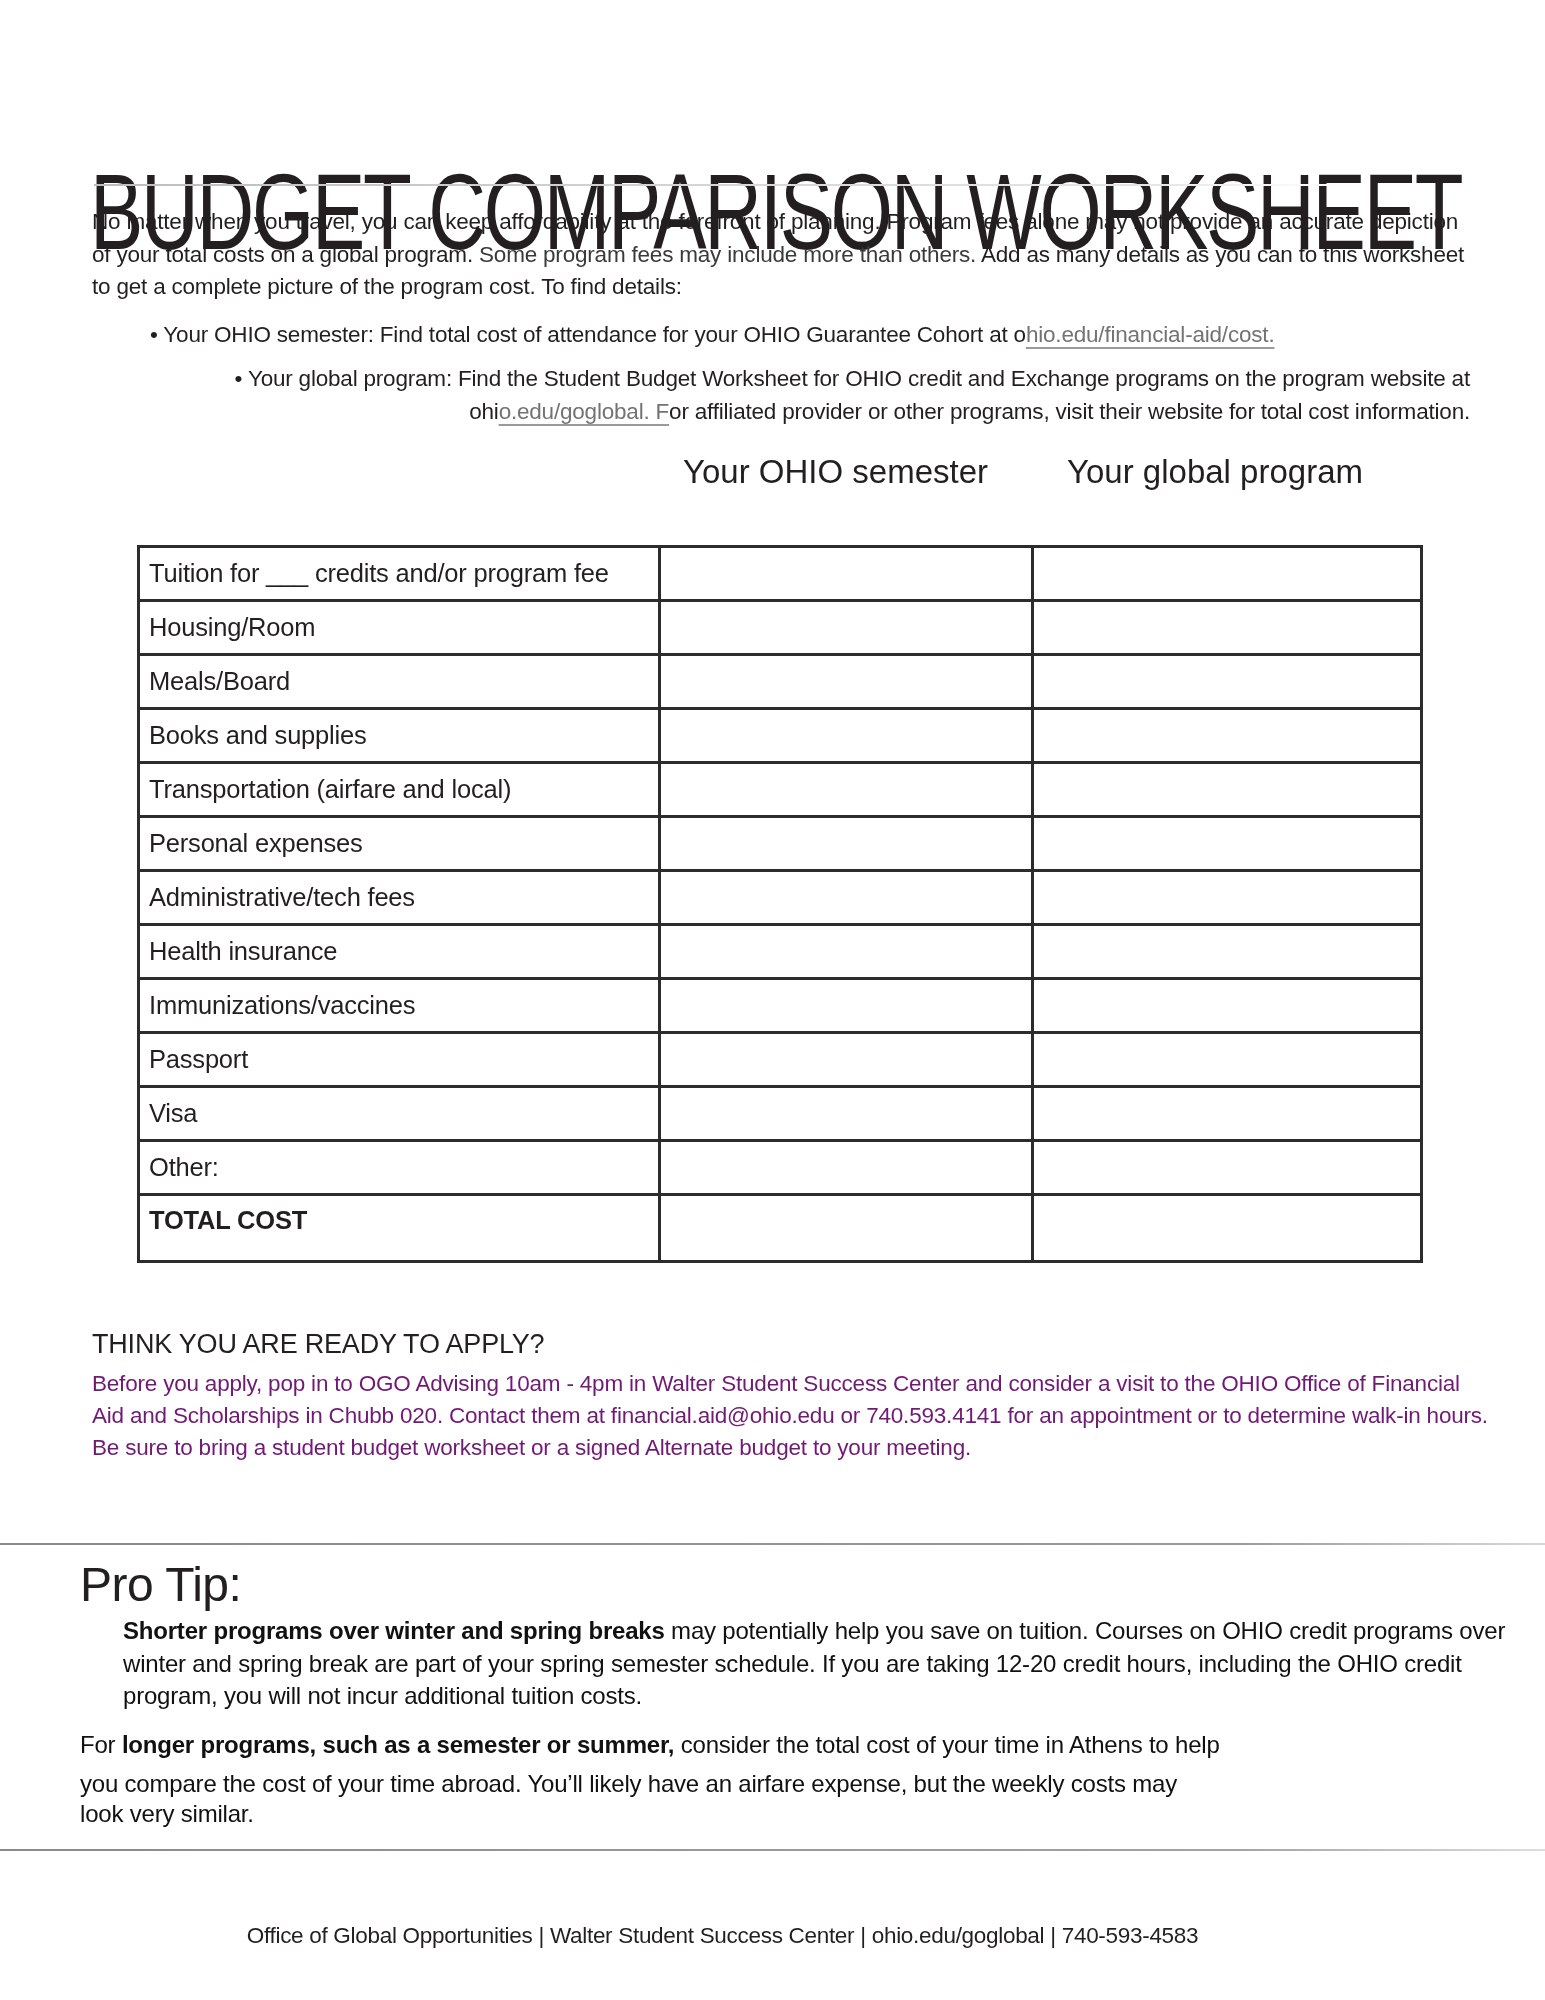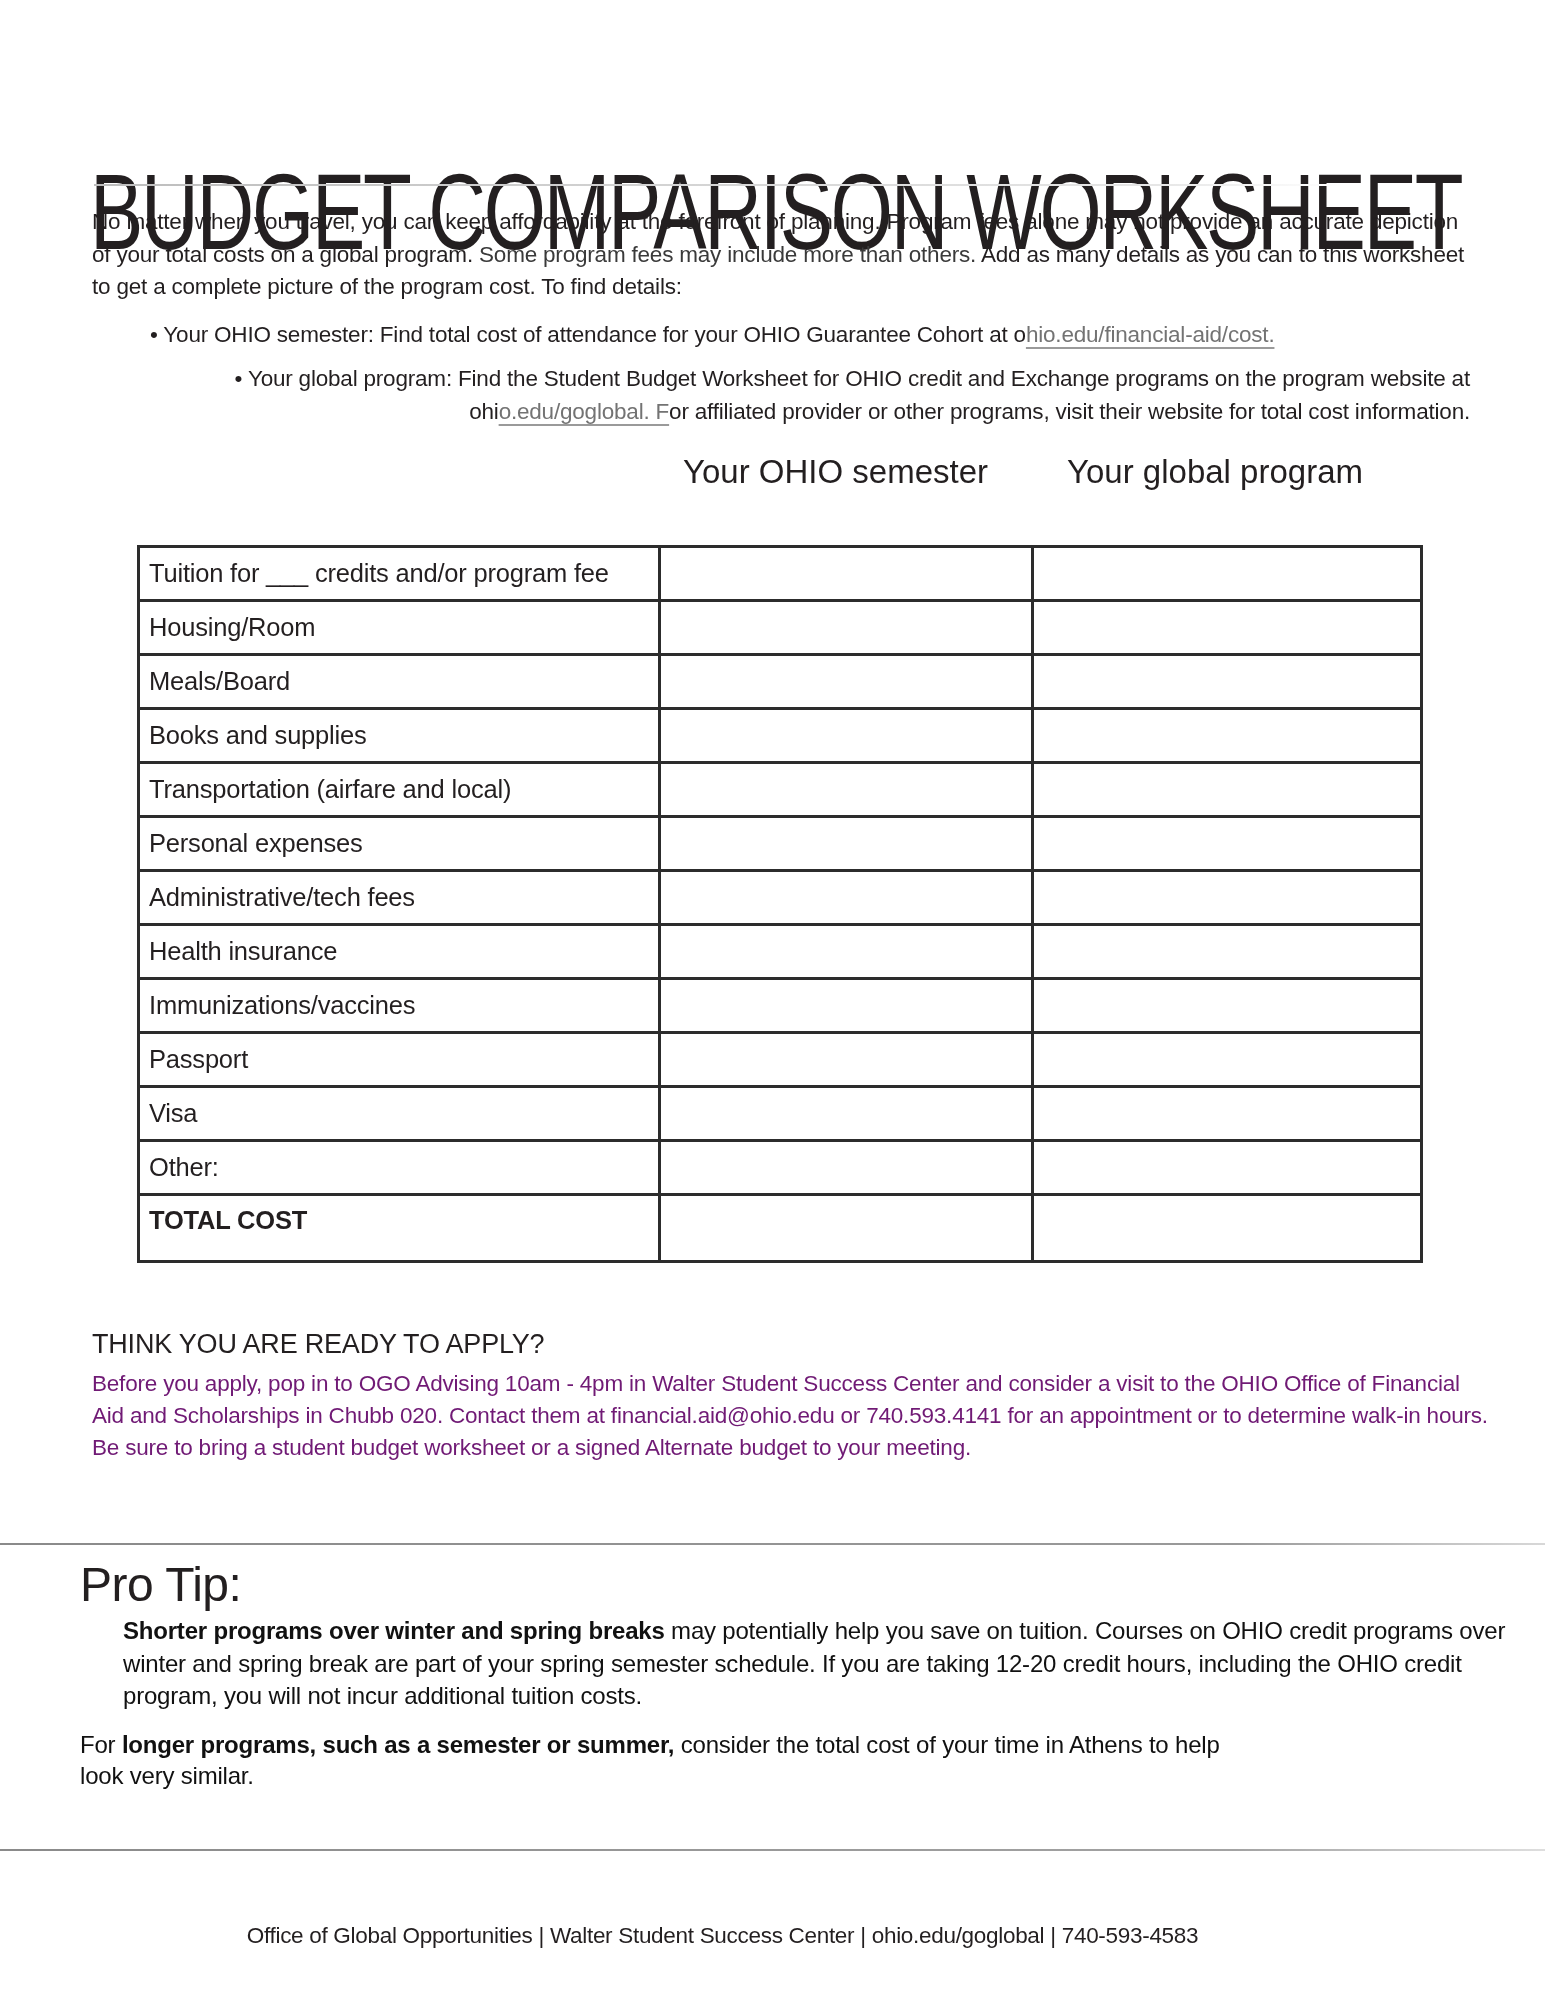--- a/index.html
+++ b/index.html
@@ -173,20 +173,21 @@
 <div id="apply-body" class="abs">Before you apply, pop in to OGO Advising 10am - 4pm in Walter Student Success Center and consider a visit to the OHIO Office of Financial Aid and Scholarships in Chubb 020. Contact them at financial.aid@ohio.edu or 740.593.4141 for an appointment or to determine walk-in hours. Be sure to bring a student budget worksheet or a signed Alternate budget to your meeting.</div>
 
 <div id="rule-1" class="abs hr"></div>
 
 <div id="protip-heading" class="abs">Pro Tip:</div>
 <div id="protip-p1" class="abs">
   <b>Shorter programs over winter and spring breaks</b><span> may potentially help you save on tuition. Courses on OHIO credit programs over winter and spring break are part of your spring semester schedule. If you are taking 12-20 credit hours, including the OHIO credit program, you will not incur additional tuition costs.</span>
 </div>
 <div id="protip-p2" class="abs">
   <span class="l1"><span>For </span><b>longer programs, such as a semester or summer,</b><span> consider the total cost of your time in Athens to help</span></span>
+  <span class="l2">you compare the cost of your time abroad. You’ll likely have an airfare expense, but the weekly costs may</span>
   <span class="l3">look very similar.</span>
 </div>
 
 <div id="rule-2" class="abs hr"></div>
 
 <div id="footer" class="abs">
   <span id="footer-inner">Office of Global Opportunities | Walter Student Success Center | ohio.edu/goglobal | 740-593-4583</span>
 </div>
 
 </body></html>

